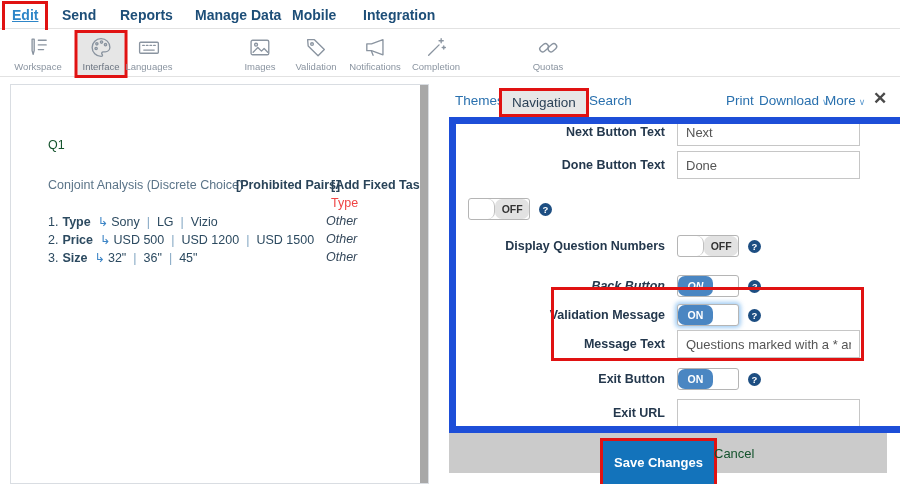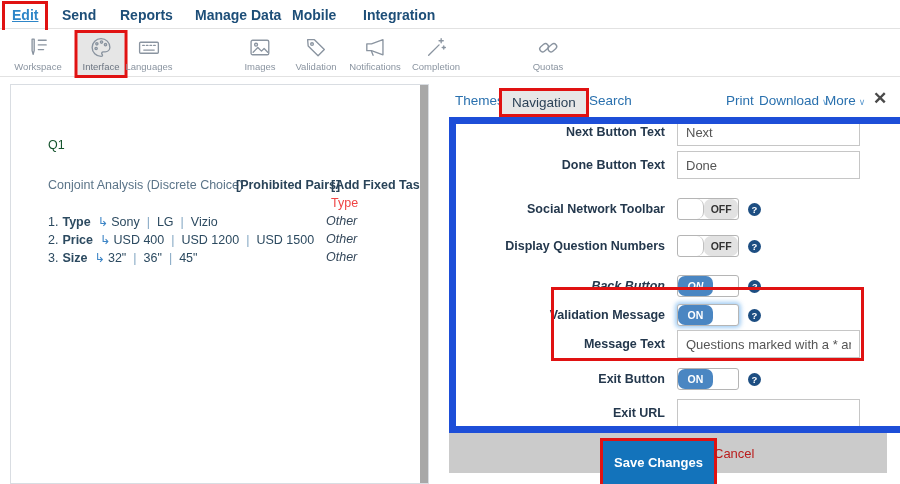--- a/index.html
+++ b/index.html
@@ -70,21 +70,21 @@
   .help-icon { margin-left:9px; width:13px; height:13px; border-radius:50%; background:#1d4e82;
                color:#fff; font-size:9.5px; font-weight:bold; display:flex; align-items:center;
                justify-content:center; cursor:pointer; }
   #validation-red-box { position:absolute; left:95px; top:163px; width:313px; height:74px;
                         border:3px solid #e01212; pointer-events:none; }
 
   #rp-footer { position:absolute; left:0; top:349px; width:438px; height:40px; background:#cbcbcb; }
   #save-box { position:absolute; left:151px; top:5px; border:3px solid #e01212; }
   #save-btn { display:block; background:#1373bb; color:#fff; font-weight:bold; font-size:13px;
               border:none; padding:14px 11px; cursor:pointer; font-family:"Liberation Sans", sans-serif; }
-  #cancel-link { position:absolute; left:265px; top:13px; font-size:13px; color:#b91c1c; cursor:pointer; }
+  #cancel-link { position:absolute; left:265px; top:13px; font-size:13px; color:#14532d; cursor:pointer; }
 </style>
 </head>
 <body>
 
 <div id="stage">
 
   <div id="topnav">
       <span id="edit-box"><span class="nav-item active">Edit</span></span>
       <span class="nav-item" style="left: 62px;">Send</span>
       <span class="nav-item" style="left: 120px;">Reports</span>
@@ -164,21 +164,21 @@
 
   <div id="left-panel">
     <div class="lp-abs" style="left:37px; top:53px;">Q1</div>
     <div class="lp-abs lp-muted" style="left:37px; top:93px;">Conjoint Analysis (Discrete Choice)</div>
     <div class="lp-abs lp-link" style="left:225px; top:93px;">[Prohibited Pairs]</div>
     <div class="lp-abs lp-link" style="left:320px; top:93px;">[Add Fixed Tasks</div>
     <div class="lp-abs lp-bold" style="left:320px; top:111px;">Type</div>
     <div id="attr-rows">
         <div class="attr-row" style="left: 37px; top: 129px;"><span class="attr-num">1.</span><span class="attr-name">Type</span><span class="attr-arrow">↳</span><span>Sony</span><span class="attr-pipe">|</span><span>LG</span><span class="attr-pipe">|</span><span>Vizio</span></div>
         <div class="attr-type" style="left: 315px; top: 129px;">Other</div>
-        <div class="attr-row" style="left: 37px; top: 147px;"><span class="attr-num">2.</span><span class="attr-name">Price</span><span class="attr-arrow">↳</span><span>USD 400</span><span class="attr-pipe">|</span><span>USD 1200</span><span class="attr-pipe">|</span><span>USD 1500</span></div>
+        <div class="attr-row" style="left: 37px; top: 147px;"><span class="attr-num">2.</span><span class="attr-name">Price</span><span class="attr-arrow">↳</span><span>USD 500</span><span class="attr-pipe">|</span><span>USD 1200</span><span class="attr-pipe">|</span><span>USD 1500</span></div>
         <div class="attr-type" style="left: 315px; top: 147px;">Other</div>
         <div class="attr-row" style="left: 37px; top: 165px;"><span class="attr-num">3.</span><span class="attr-name">Size</span><span class="attr-arrow">↳</span><span>32"</span><span class="attr-pipe">|</span><span>36"</span><span class="attr-pipe">|</span><span>45"</span></div>
         <div class="attr-type" style="left: 315px; top: 165px;">Other</div>
       </div>
     <div id="left-scrollbar"></div>
   </div>
 
   <div id="right-panel">
     <span class="rp-link" style="left:6px; top:9px;">Themes</span>
     <span id="nav-tab-box">
@@ -203,21 +203,20 @@
               <input class="txt-input" type="text" value="Next" style="">
             </div>
           </div>
           <div class="form-row" style="top: 27px;">
             <div class="form-label">Done Button Text</div>
             <div class="form-ctrl">
               <input class="txt-input" type="text" value="Done" style="">
             </div>
           </div>
           <div class="form-row" style="top: 74px;">
-            <div class="form-label">Social Network Toolbar</div>
             <div class="form-ctrl">
               <div class="toggle off">
                 <div class="seg seg-a"></div>
                 <div class="seg seg-b">OFF</div>
               </div>
               <span class="help-icon">?</span>
             </div>
           </div>
           <div class="form-row" style="top: 111px;">
             <div class="form-label">Display Question Numbers</div>

